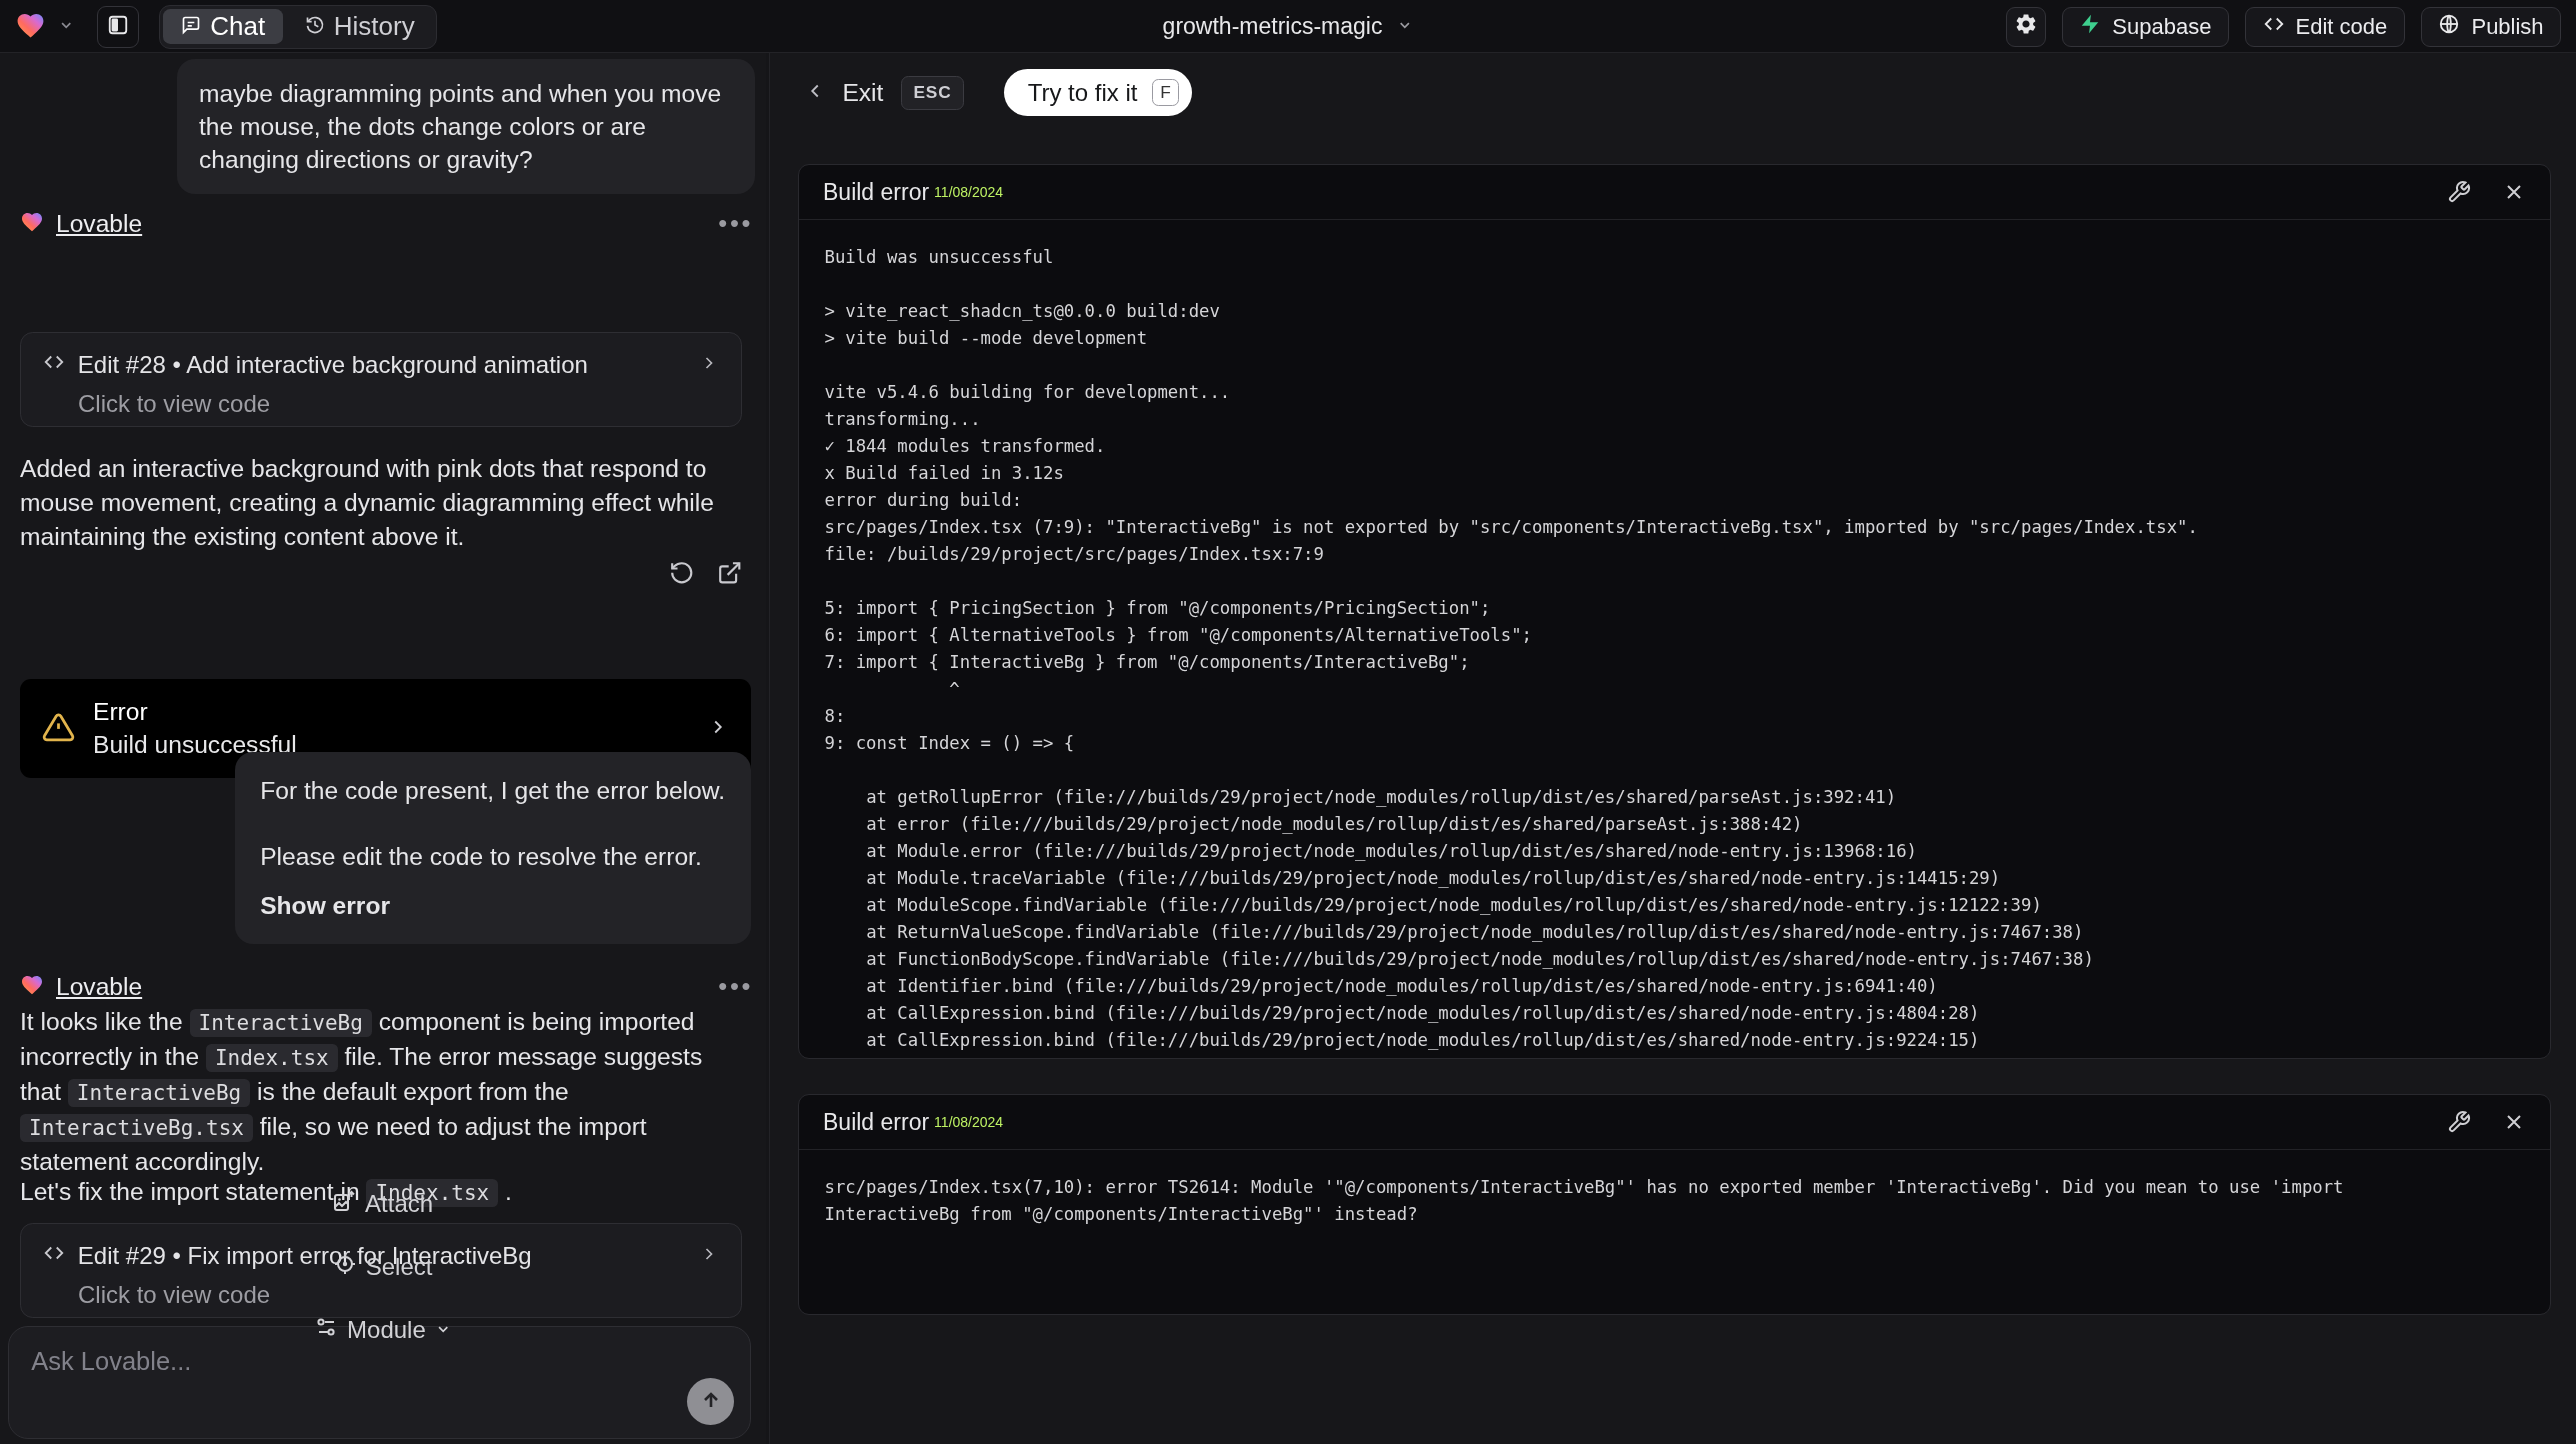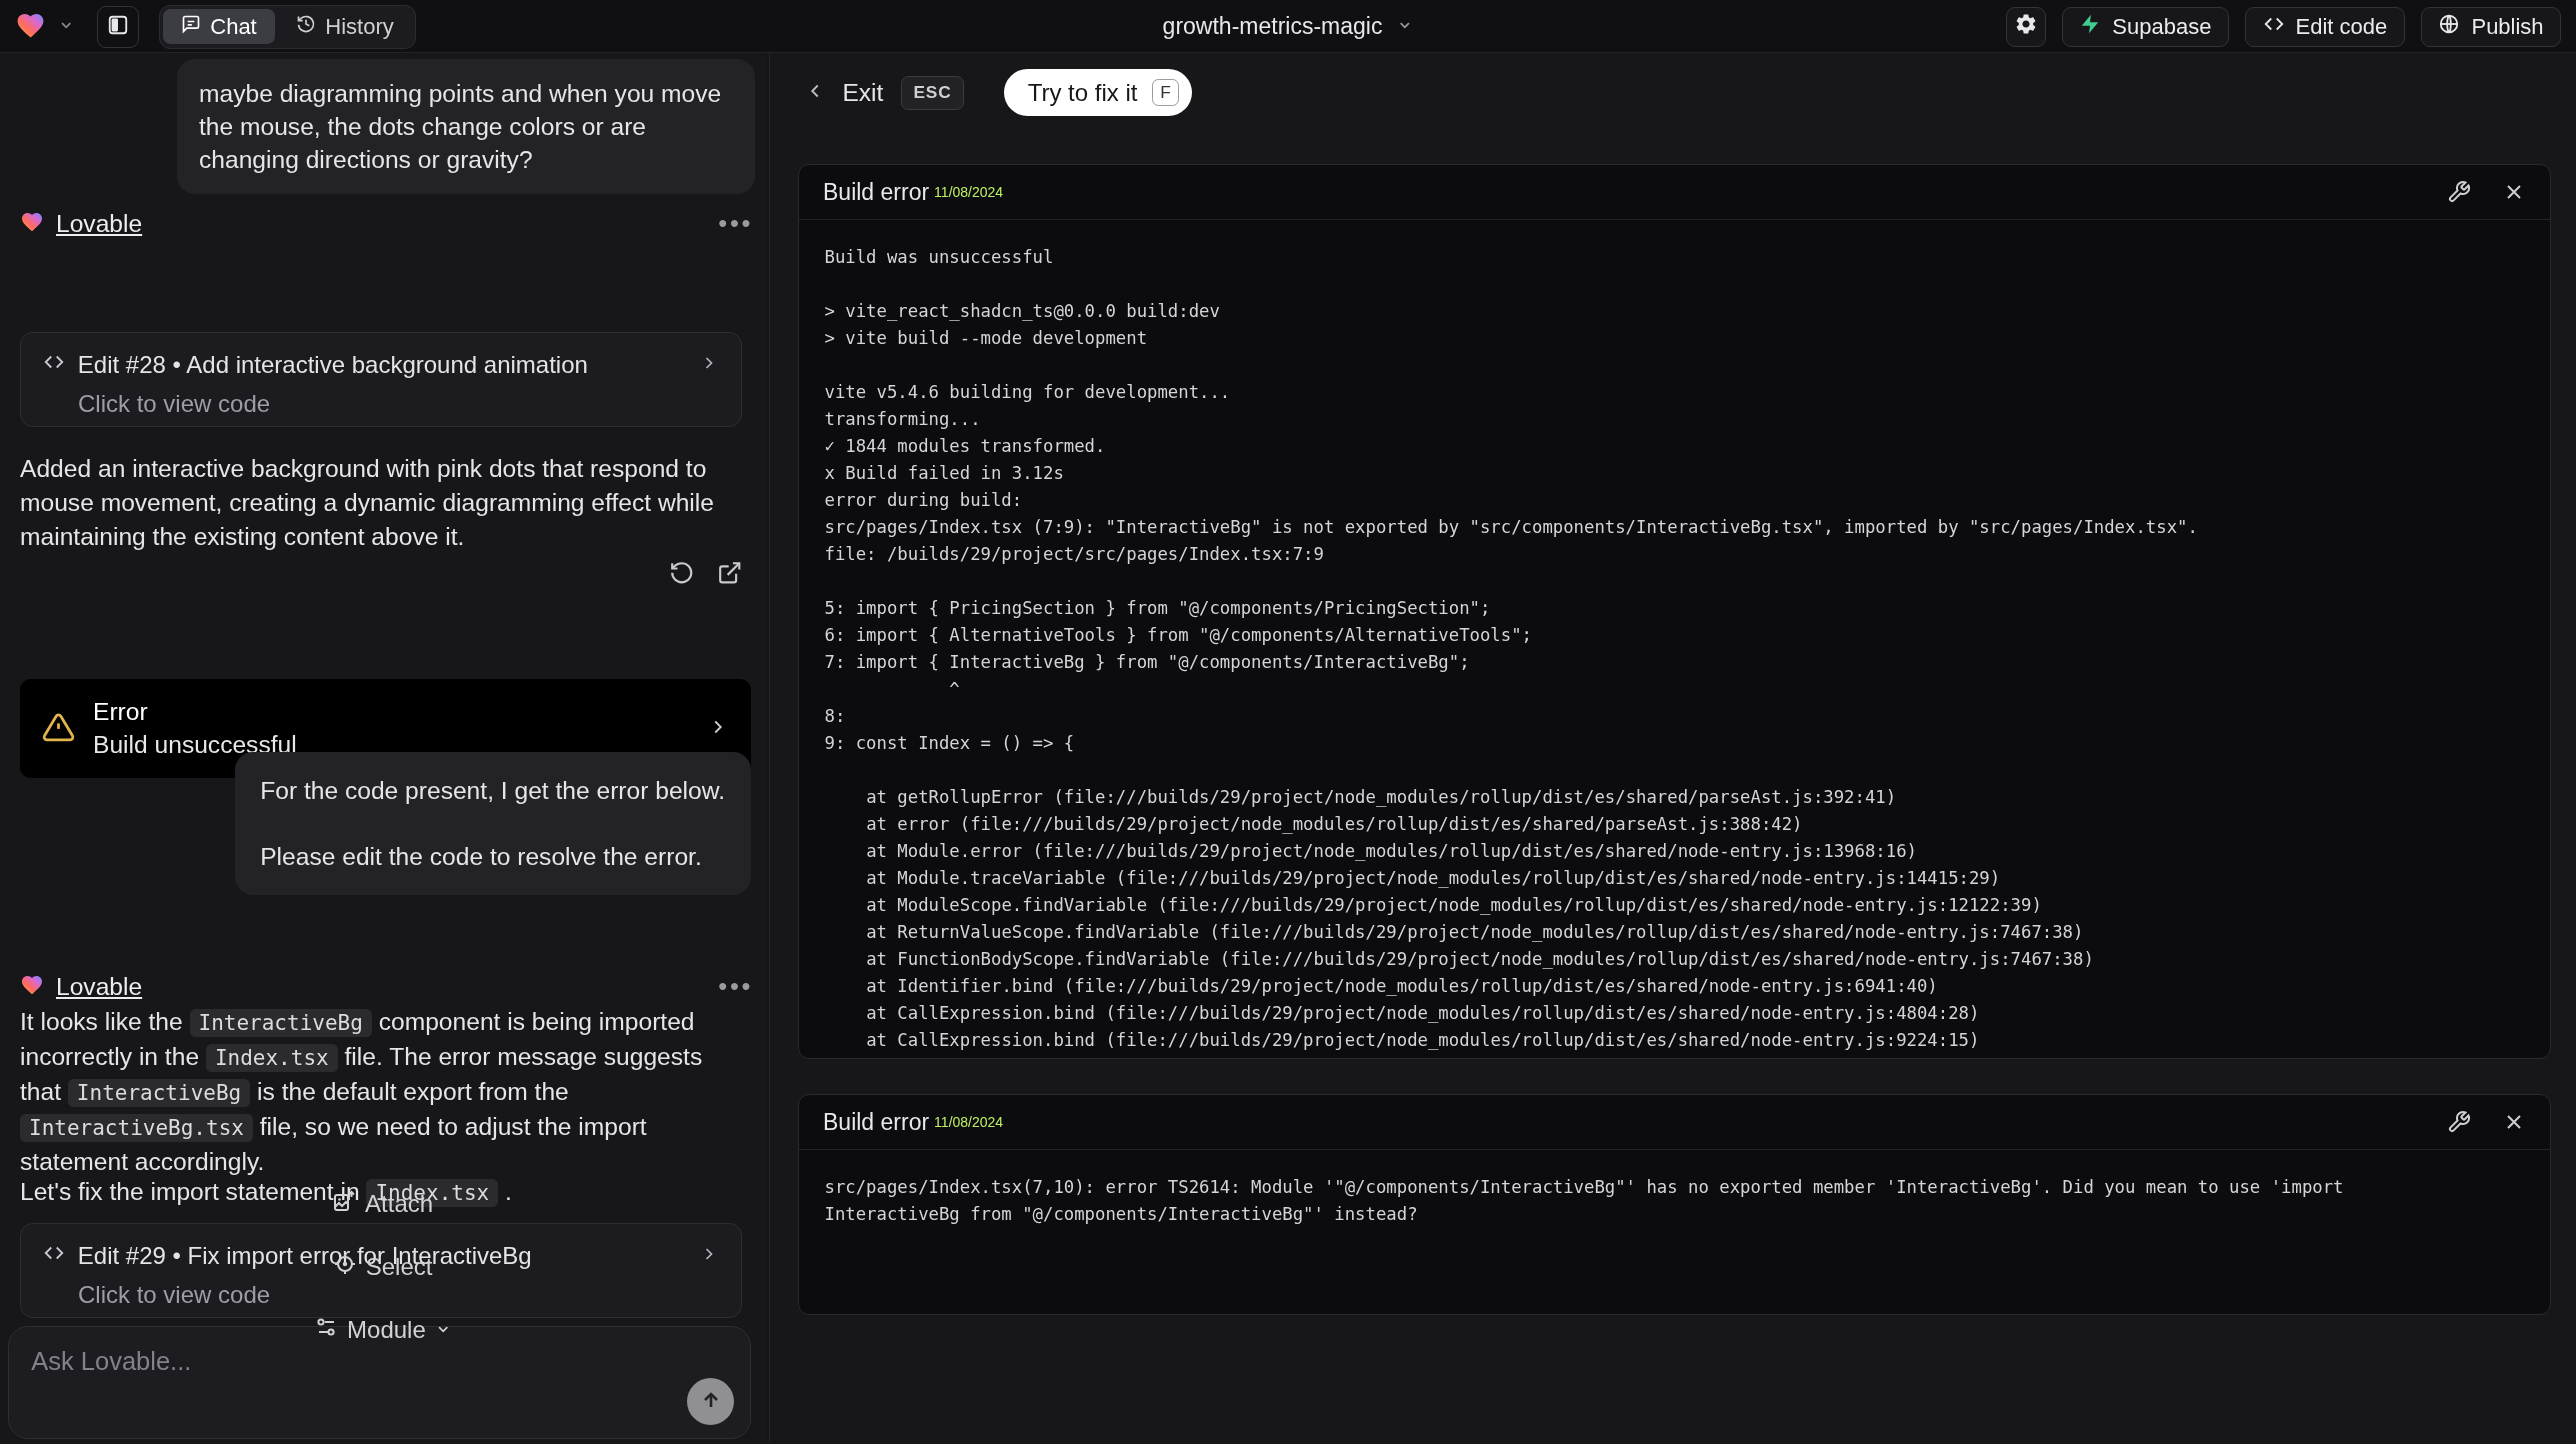--- a/index.html
+++ b/index.html
@@ -10,21 +10,21 @@
   
   .app-header { position:absolute; left:0; top:0; width:2576px; height:53px;
     background:#101013; border-bottom:0.9px solid #232327; }
   .hdr-left { position:absolute; left:14.6px; top:0; height:53px; display:flex; align-items:center; gap:12.8px; }
   .ws-chevron { color:#8a8a92; }
   .panel-toggle { width:42px; height:42px; border:0.9px solid #333339; border-radius:9px;
     display:flex; align-items:center; justify-content:center; background:transparent; cursor:pointer; margin-left:9px;}
   .tab-group { height:44px; margin-left:7.3px; display:flex; align-items:center; gap:3.6px;
     background:#1c1c20; border:0.9px solid #2c2c31; border-radius:11px; padding:3.6px; }
   .tab { height:35px; display:flex; align-items:center; gap:9px; padding:0 18px;
-    border-radius:7.3px; font-size:22px; color:#cfcfd4; cursor:pointer;justify-content:center; }
+    border-radius:7.3px; font-size:26px; color:#cfcfd4; cursor:pointer;justify-content:center; }
   .tab.active { background:#3c3d43; color:#ffffff; }
   .hdr-center { position:absolute; left:50%; top:0; transform:translateX(-50%); height:53px;
     display:flex; align-items:center; gap:14.6px; cursor:pointer; }
   .project-name { font-size:23px; color:#e8e8ea; }
   .hdr-right { position:absolute; right:15px; top:0; height:53px; display:flex; align-items:center; gap:16.4px; }
   .hdr-btn { height:40px; display:flex; align-items:center; gap:11px; padding:0 16.4px;
     border:0.9px solid #333339; border-radius:9px; background:#17171b; color:#ececef;
     font-size:22px; cursor:pointer; }
   .hdr-btn.square { width:40px; padding:0; justify-content:center; }
 
@@ -269,20 +269,21 @@
       <svg width="22" height="22" viewBox="0 0 24 24" fill="none" stroke="currentColor" stroke-width="2">
           <path d="M9 6l6 6-6 6"></path>
         </svg>
     </span>
   </div>
 
   <div class="bubble bubble-2">
     <div class="body">For the code present, I get the error below.
 
 Please edit the code to resolve the error.</div>
+    <div class="action">Show error</div>
   </div>
 
   <div class="lovable-row" style="top:919px;">
     <span class="icon">
       <svg width="24" height="24" viewBox="0 0 24 24">
           <defs>
         <linearGradient id="g3" x1="0" y1="1" x2="1" y2="0">
           <stop offset="0" stop-color="#ffa24d"></stop>
               <stop offset="0.4" stop-color="#ff6a5f"></stop>
           <stop offset="0.7" stop-color="#d86ad0"></stop>

